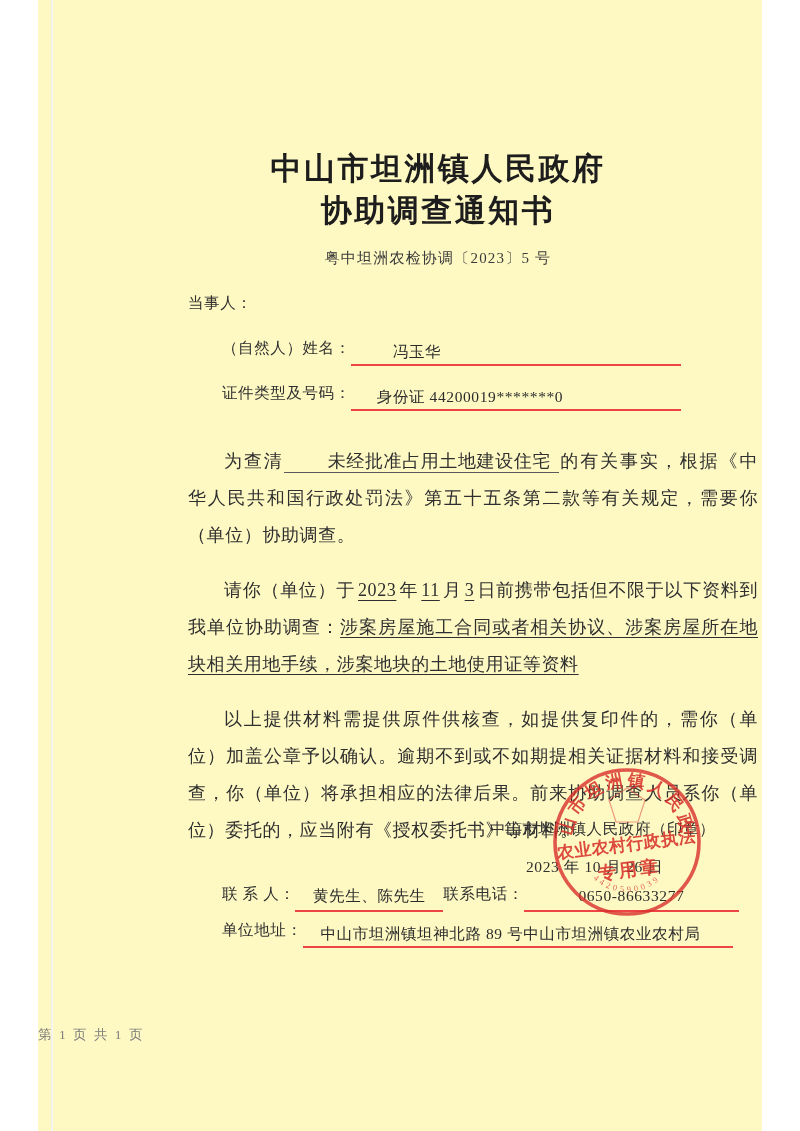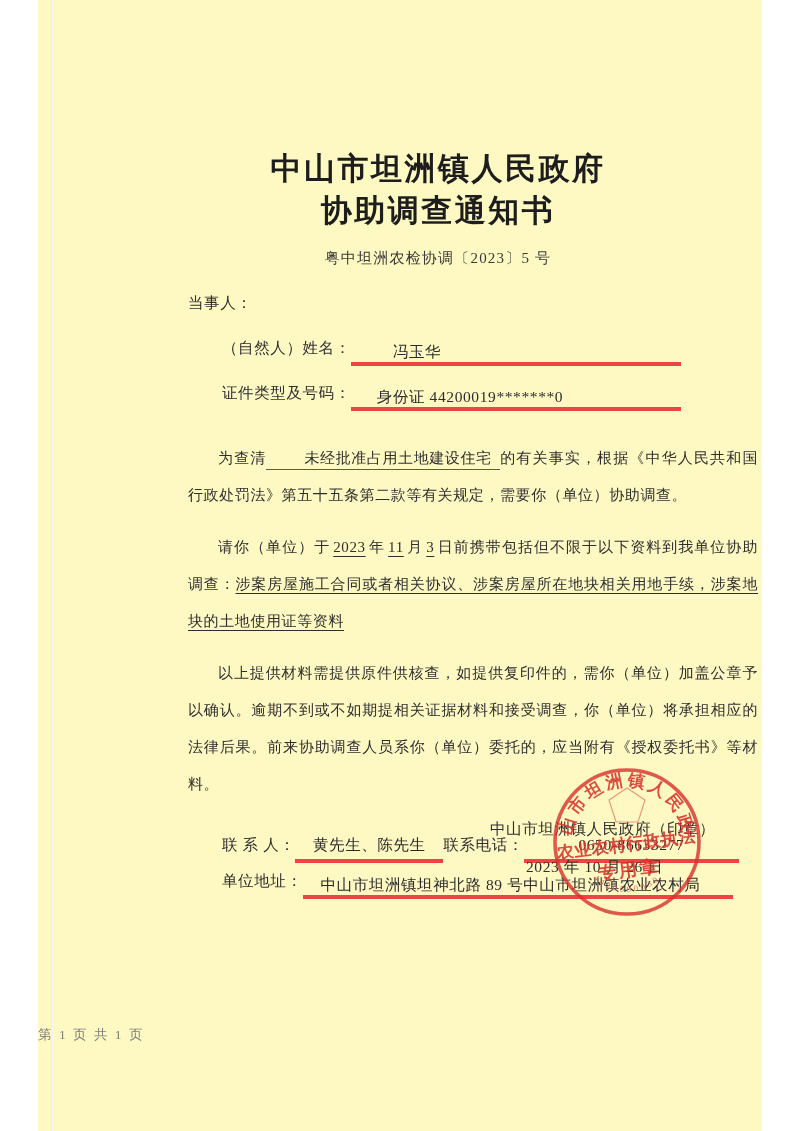--- a/index.html
+++ b/index.html
@@ -74,21 +74,21 @@
   }
 
   
   .body-area {
     position: absolute;
     left: 150px;
     top: 285px;
     width: 570px;
   }
   .para {
-    font-size: 15px;
+    font-size: 18px;
     line-height: 37px;
     color: #2f2f2f;
     letter-spacing: 0.6px;
     text-align: justify;
   }
   .para.indent {
     text-indent: 2em;
   }
   .gap-sm { height: 9px; }
   .gap-md { height: 14px; }
@@ -99,21 +99,21 @@
     letter-spacing: 0.6px;
     color: #2f2f2f;
     white-space: nowrap;
   }
   .field-row.ind {
     padding-left: 34px;
   }
   .field-label { color: #2f2f2f; }
   .blank {
     display: inline-block;
-    border-bottom: 4px solid #ef4444;
+    border-bottom: 2px solid #ef4444;
     text-align: center;
     vertical-align: bottom;
     line-height: 28px;
     height: 28px;
     color: #2b2b2b;
   }
   .blank.name { width: 330px; text-align: left; padding-left: 42px; box-sizing: border-box; }
   .blank.idno { width: 330px; text-align: left; padding-left: 26px; box-sizing: border-box; }
   .blank.contact { width: 148px; }
   .blank.phone { width: 215px; }

